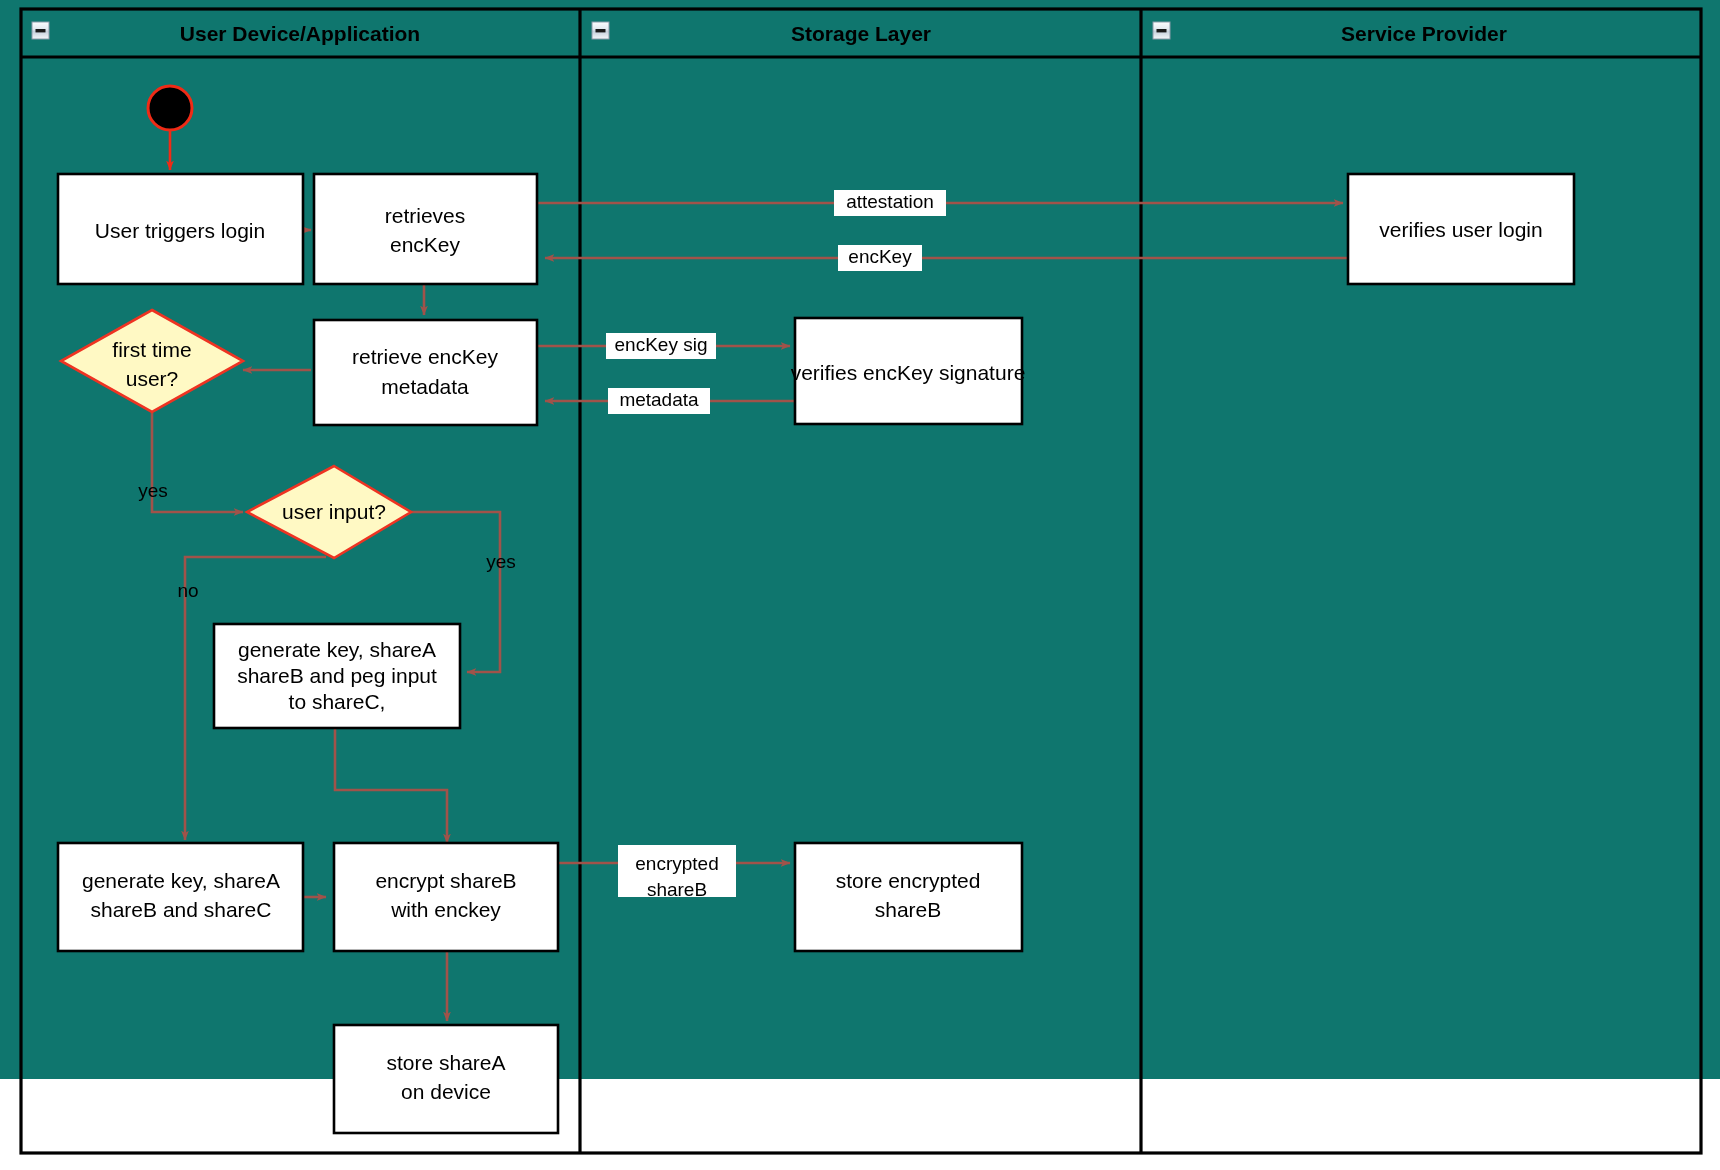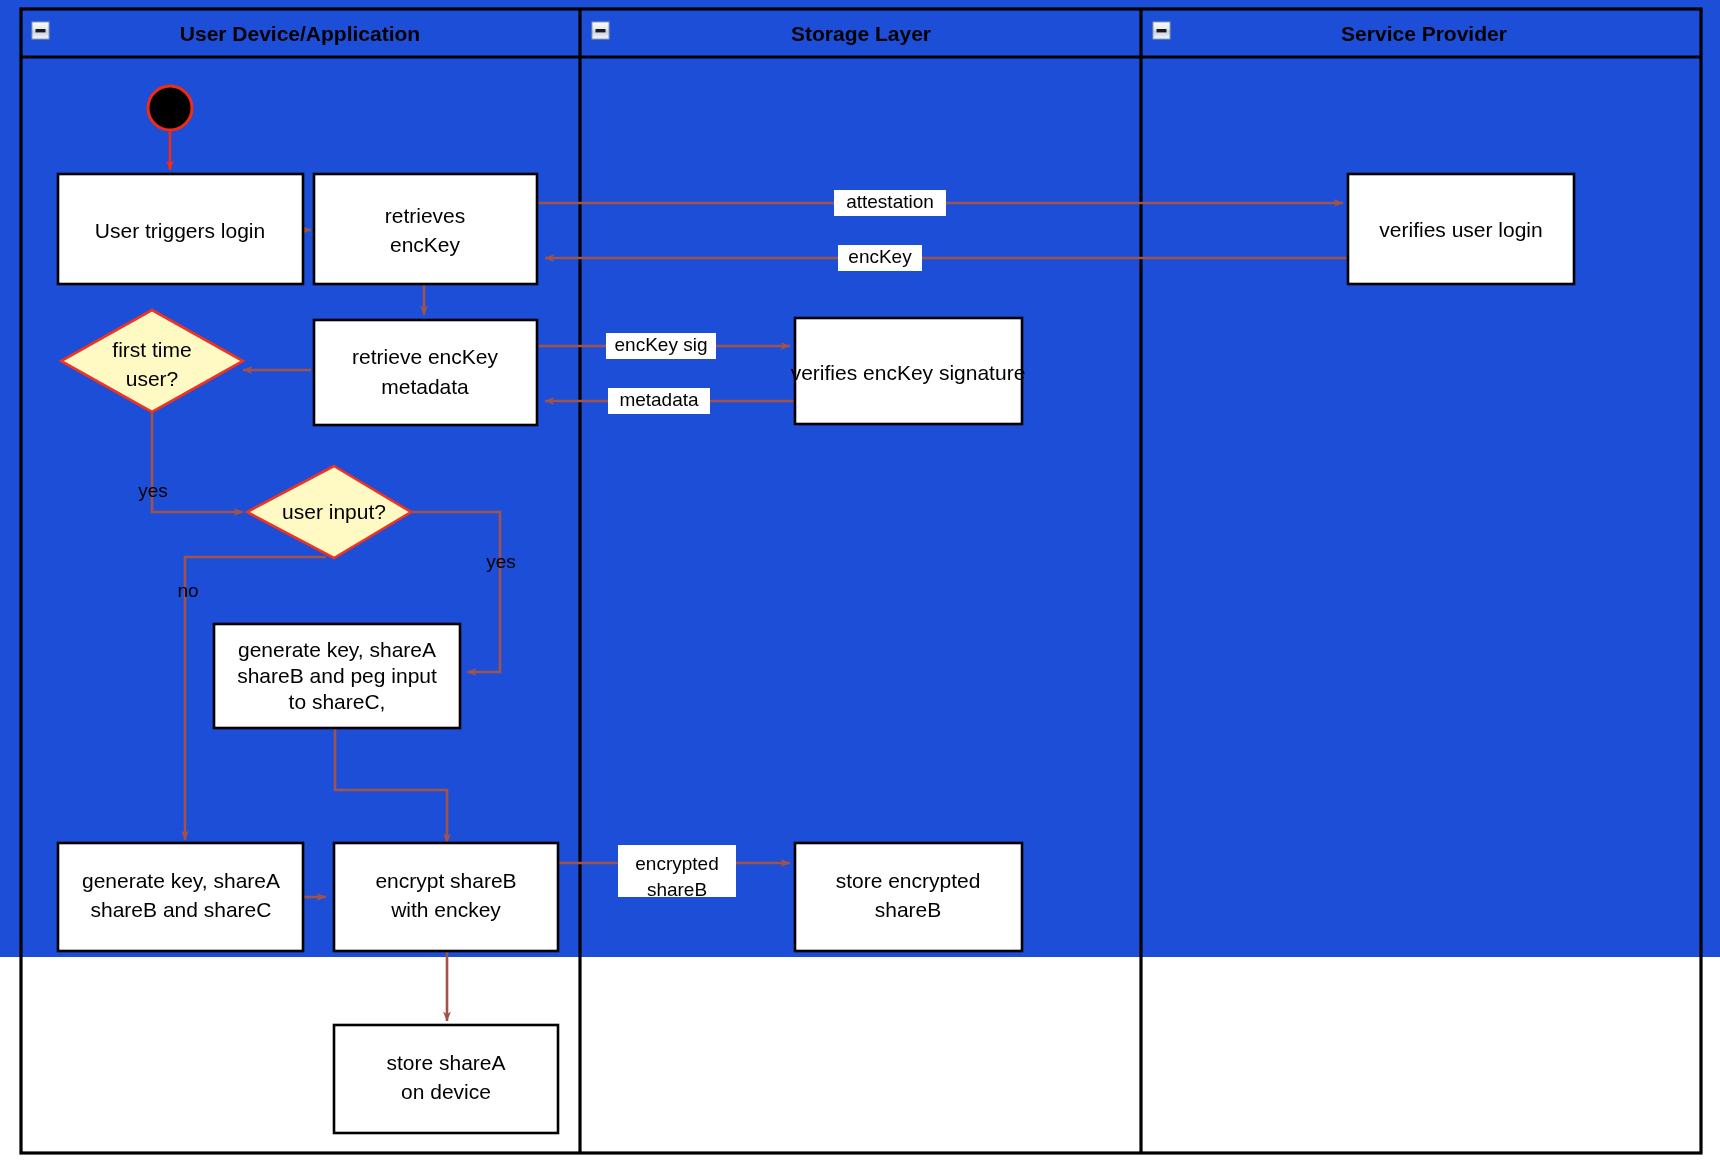--- a/index.html
+++ b/index.html
@@ -7,22 +7,22 @@
     padding: 0;
     background: #ffffff;
     width: 1720px;
     height: 1170px;
     overflow: hidden;
     font-family: "Liberation Sans", sans-serif;
   }
   #canvas {
     position: relative;
     width: 1720px;
-    height: 957px;
-    background: #1d4ed8;
+    height: 1079px;
+    background: #0f766e;
   }
   svg#diagram {
     position: absolute;
     top: 0;
     left: 0;
     width: 1720px;
     height: 1170px;
   }
   .lane-title {
     font-family: "Liberation Sans", sans-serif;

